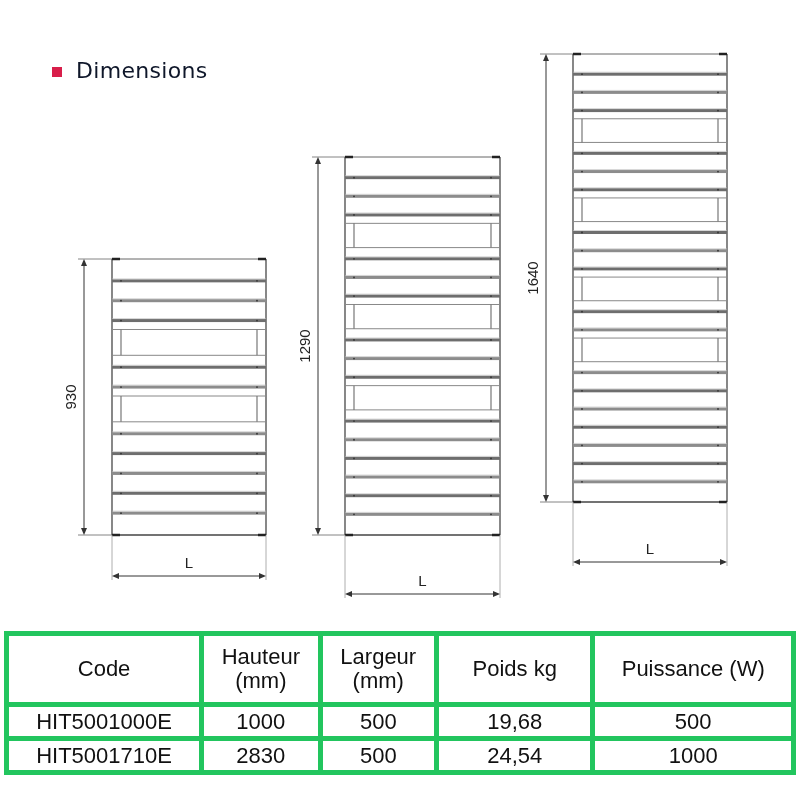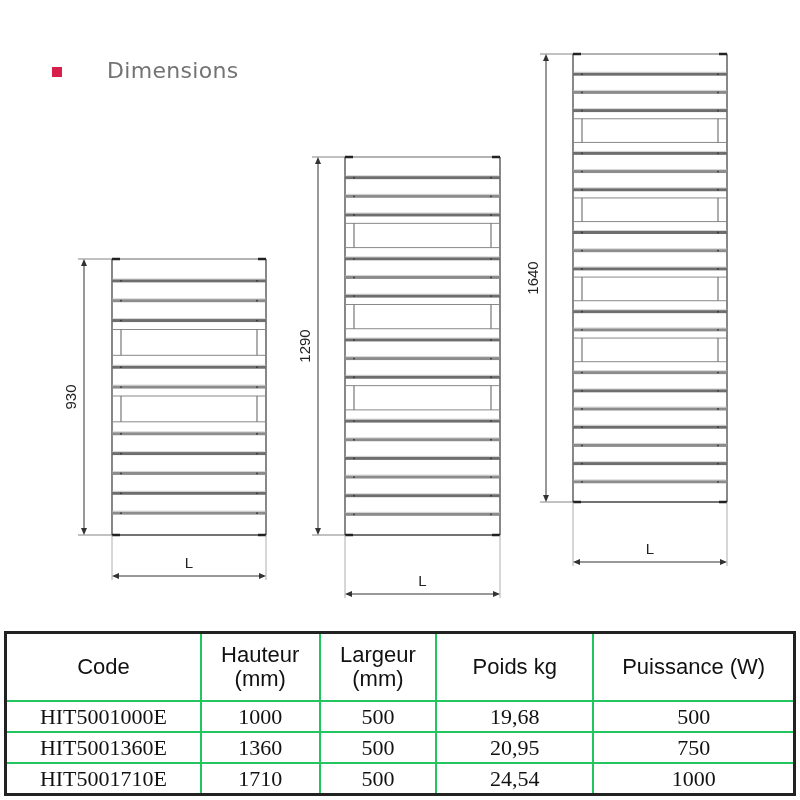--- a/index.html
+++ b/index.html
@@ -1,23 +1,23 @@
 <!DOCTYPE html>
 <html><head>
 <meta charset="utf-8">
 <style>
   html, body { margin:0; padding:0; background:#ffffff; }
   body { width:800px; height:800px; position:relative; overflow:hidden; font-family:"Liberation Sans", sans-serif; }
-  #title { position:absolute; left:52px; top:58px; display:flex; align-items:center; color:#737373; font-family:"DejaVu Sans", sans-serif; font-size:22px; letter-spacing:0.3px;gap:31px; }
+  #title { position:absolute; left:52px; top:58px; display:flex; align-items:center; color:#0f172a; font-family:"DejaVu Sans", sans-serif; font-size:22px; letter-spacing:0.3px; }
   #title .sq { width:10px; height:10px; background:#d81e4a; margin-right:14px; margin-top:2px; }
   #drawings { position:absolute; left:0; top:0; width:800px; height:620px; }
   #spec-table { position:absolute; left:4px; top:631px; width:792px; border-collapse:collapse; font-family:"Liberation Sans", sans-serif; color:#111; }
-  #spec-table th, #spec-table td { border:2px solid #22c55e; text-align:center; padding:0; font-weight:normal; }
+  #spec-table th, #spec-table td { border:5px solid #22c55e; text-align:center; padding:0; font-weight:normal; }
   #spec-table th { font-size:22px; line-height:24px; height:66px; }
-  #spec-table td { font-size:22px; height:29px; line-height:27px;font-family:Liberation Serif, serif; }
+  #spec-table td { font-size:22px; height:29px; line-height:27px; }
   #spec-table col.c0 { width:196px; } #spec-table col.c1 { width:119px; } #spec-table col.c2 { width:117px; }
   #spec-table col.c3 { width:158px; } #spec-table col.c4 { width:202px; }
   #spec-table { border:3px solid #222; }
 </style>
 </head>
 <body>
 
 <div id="title">
   <span class="sq"></span>
   <span>Dimensions</span>
@@ -319,27 +319,20 @@
   </thead>
   <tbody>
     <tr>
       <td>HIT5001000E</td>
       <td>1000</td>
       <td>500</td>
       <td>19,68</td>
       <td>500</td>
     </tr>
     <tr>
-      <td>HIT5001360E</td>
-      <td>1360</td>
-      <td>500</td>
-      <td>20,95</td>
-      <td>750</td>
-    </tr>
-    <tr>
       <td>HIT5001710E</td>
-      <td>1710</td>
+      <td>2830</td>
       <td>500</td>
       <td>24,54</td>
       <td>1000</td>
     </tr>
   </tbody>
 </table>
 
 </body></html>

